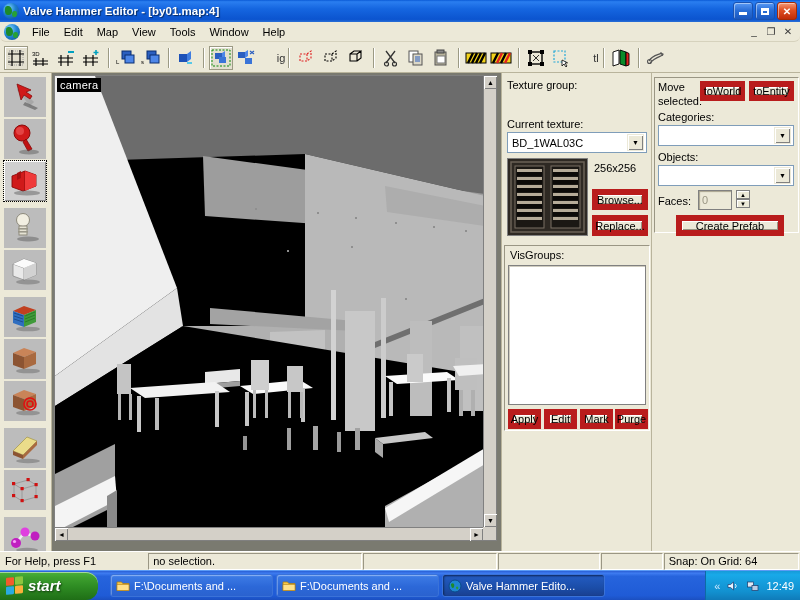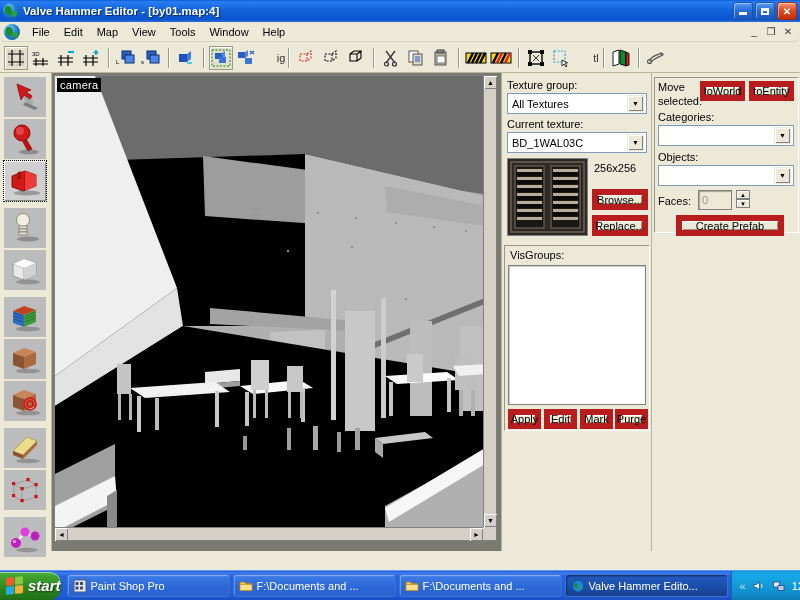--- a/index.html
+++ b/index.html
@@ -197,21 +197,21 @@
   .scell.plain { border-color: transparent; }
 
   
   .taskbar {
     position: absolute; left: 0; top: 570px; width: 800px; height: 30px;
     background: linear-gradient(180deg,#2a5fd4 0%,#3d7bf0 8%,#2664dd 18%,#1f5bd6 85%,#1b4fc0 100%);
     display: flex; align-items: center;
     border-top: 1px solid #5b9bf5;
   }
   .startbtn {
-    width: 98px; height: 28px; margin: 1px 6px 1px 0;
+    width: 98px; height: 28px; margin: 1px 12px 1px 0;
     background: linear-gradient(180deg,#4bb13b 0%,#3d9f2e 20%,#2d8a22 55%,#1f6e16 100%);
     border-radius: 0 12px 12px 0;
     display: flex; align-items: center; padding-left: 6px;
     box-shadow: inset 0 1px 0 rgba(255,255,255,.5);
     cursor: default;
   }
   .start-flag {
     width: 17px; height: 17px; margin-right: 5px; flex: 0 0 auto;
     display: grid; grid-template-columns: 1fr 1fr; grid-template-rows: 1fr 1fr;
     gap: 1.5px; transform: skewY(-6deg);
@@ -694,24 +694,20 @@
         <div class="sb-arrow" style="right:0;top:0;">►</div>
       </div>
       <div class="sb-corner"></div>
     </div>
   </div>
 
   <div class="rpanel" id="panel-tex">
 
     <div class="lbl" style="position:absolute;left:5px;top:6px;">Texture group:</div>
 
-    <div class="combo" style="position:absolute;left:5px;top:20px;width:140px;">
-      <div class="cval">All Textures</div>
-      <div class="carrow">▼</div>
-    </div>
 
     <div class="lbl" style="position:absolute;left:5px;top:45px;">Current texture:</div>
 
     <div class="combo" style="position:absolute;left:5px;top:59px;width:140px;">
       <div class="cval">BD_1WAL03C</div>
       <div class="carrow">▼</div>
     </div>
 
     <div class="texthumb" style="position:absolute;left:5px;top:85px;width:81px;height:78px;">
       <svg width="79" height="76" viewBox="0 0 79 76">
@@ -810,45 +806,41 @@
     <div class="spin" style="position:absolute;left:84px;top:117px;">
       <div>▲</div>
       <div>▼</div>
     </div>
 
     <div class="btn" style="position:absolute;left:24px;top:142px;width:108px;height:21px;">
       <span>Create Prefab</span>
     </div>
   </div>
 
+  <div class="statusbar">
+    <div class="scell plain" style="width:148px;">For Help, press F1</div>
+    <div class="scell" style="width:215px;">no selection.</div>
+    <div class="scell" style="width:135px;"></div>
+    <div class="scell" style="width:102px;"></div>
+    <div class="scell" style="width:62px;"></div>
+    <div class="scell" style="width:136px;">Snap: On  Grid: 64</div>
+  </div>
 
   <div class="taskbar">
 
     <div class="startbtn">
       <div class="start-flag">
         <i class="sf1"></i>
           <i class="sf2"></i>
           <i class="sf3"></i>
           <i class="sf4"></i>
       </div>
       <div class="start-text">start</div>
     </div>
 
-    <div class="task">
-      <span class="ti">
-        <svg width="14" height="14" viewBox="0 0 14 14">
-          <rect x="1" y="1" width="12" height="12" fill="#e8e8f0" stroke="#4a5a80"></rect>
-          <rect x="2.5" y="3" width="3" height="3" fill="#3a4a7a"></rect>
-          <rect x="7" y="3" width="3" height="3" fill="#3a4a7a"></rect>
-          <rect x="2.5" y="7.5" width="3" height="3" fill="#3a4a7a"></rect>
-          <rect x="7" y="7.5" width="3" height="3" fill="#3a4a7a"></rect>
-        </svg>
-      </span>
-      <span>Paint Shop Pro</span>
-    </div>
 
     <div class="task">
       <span class="ti">
         <svg width="14" height="14" viewBox="0 0 14 14">
           <path d="M1 3 L5.5 3 L6.8 4.5 L13 4.5 L13 11.5 L1 11.5 Z" fill="#f5c84b" stroke="#b07d12" stroke-width=".8"></path>
           <path d="M1 5.5 L13 5.5 L13 11.5 L1 11.5 Z" fill="#ffe08a" stroke="#b07d12" stroke-width=".6"></path>
         </svg>
       </span>
       <span>F:\Documents and ...</span>
     </div>

